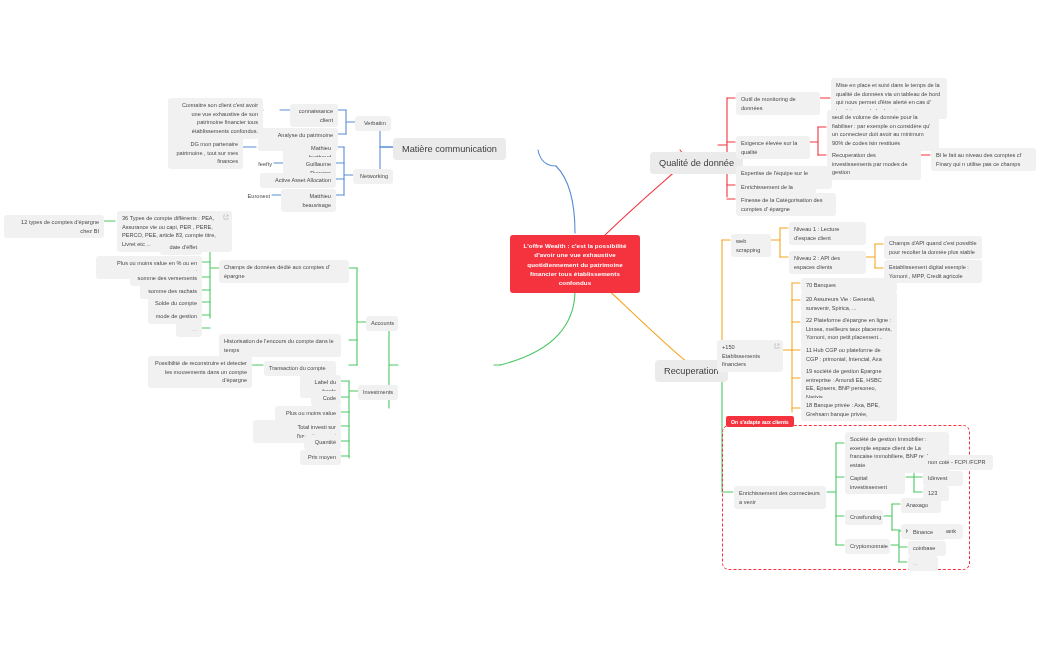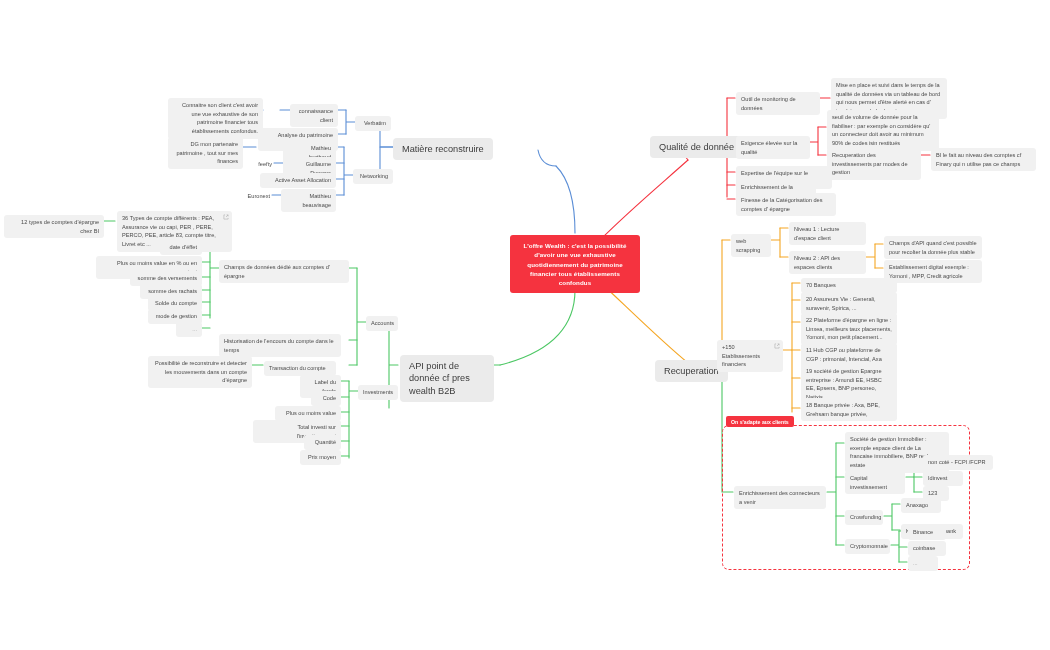--- a/index.html
+++ b/index.html
@@ -165,38 +165,38 @@
       <path d="M349,397 L341,397" stroke="#4cc764"></path>
       <path d="M349,412 L341,412" stroke="#4cc764"></path>
       <path d="M349,426 L341,426" stroke="#4cc764"></path>
       <path d="M349,441 L341,441" stroke="#4cc764"></path>
       <path d="M349,456 L341,456" stroke="#4cc764"></path>
     </g>
   </svg>
 
   <div class="node root" style="left:510px;top:235px;width:130px;">L'offre Wealth : c'est la possibilité d'avoir une vue exhaustive quotidiennement du patrimoine financier tous établissements confondus</div>
 
-  <div class="node topic" style="left:393px;top:138px;">Matière reconstruire</div>
+  <div class="node topic" style="left:393px;top:138px;">Matière communication</div>
 
   <div class="node chip r" style="left:355px;top:116px;width:36px;">Verbatim</div>
   <div class="node chip r" style="left:353px;top:169px;width:40px;">Networking</div>
 
   <div class="node chip r" style="left:290px;top:104px;width:48px;">connaissance client</div>
   <div class="node chip r" style="left:168px;top:98px;width:95px;">Connaitre son client c'est avoir une vue exhaustive de son patrimoine financier tous établissements confondus.</div>
   <div class="node chip r" style="left:258px;top:128px;width:80px;">Analyse du patrimoine financier</div>
 
   <div class="node chip r" style="left:283px;top:141px;width:53px;">Mathieu berthaud</div>
   <div class="node chip r" style="left:168px;top:137px;width:75px;">DG mon partenaire patrimoine , tout sur mes finances</div>
   <div class="node chip r" style="left:283px;top:157px;width:53px;">Guillaume Dumans</div>
   <div class="node chip nb r" style="left:240px;top:157px;width:34px;">feefty</div>
   <div class="node chip r" style="left:260px;top:173px;width:76px;">Active Asset Allocation</div>
   <div class="node chip r" style="left:281px;top:189px;width:55px;">Matthieu beauvisage</div>
   <div class="node chip nb r" style="left:238px;top:189px;width:34px;">Euronext</div>
 
-  <div class="node topic" style="left:650px;top:136px;">Qualité de donnée</div>
+  <div class="node topic" style="left:650px;top:152px;">Qualité de donnée</div>
 
   <div class="node chip" style="left:736px;top:92px;width:84px;">Outil de monitoring de données</div>
   <div class="node chip" style="left:831px;top:78px;width:116px;">Mise en place et suivi dans le temps de la qualité de données via un tableau de bord qui nous permet d'être alerté en cas d' incohérence de la donnée</div>
 
   <div class="node chip" style="left:736px;top:136px;width:74px;">Exigence élevée sur la qualité</div>
   <div class="node chip" style="left:827px;top:110px;width:112px;">seuil de volume de donnée pour la fiabiliser :  par exemple on considère qu' un connecteur doit avoir au minimum 90% de codes isin restitués</div>
   <div class="node chip" style="left:827px;top:148px;width:94px;">Recuperation des investissements par modes de gestion</div>
   <div class="node chip" style="left:931px;top:148px;width:105px;">BI le fait au niveau des comptes cf Finary qui n utilise pas ce champs</div>
 
   <div class="node chip" style="left:736px;top:166px;width:96px;">Expertise de l'équipe sur le patrimoine</div>
@@ -244,21 +244,20 @@
 
   <div class="node chip" style="left:845px;top:510px;width:38px;">Crowfunding</div>
   <div class="node chip" style="left:901px;top:498px;width:40px;">Anaxago</div>
   <div class="node chip" style="left:901px;top:524px;width:62px;">Kiss Kiss bank bank</div>
 
   <div class="node chip" style="left:845px;top:539px;width:45px;">Cryptomonnaie</div>
   <div class="node chip" style="left:908px;top:525px;width:38px;">Binance</div>
   <div class="node chip" style="left:908px;top:541px;width:38px;">coinbase</div>
   <div class="node chip dots" style="left:908px;top:556px;width:30px;">...</div>
 
-  <div class="node topic two" style="left:400px;top:355px;width:94px;">API point de donnée cf pres wealth B2B</div>
 
   <div class="node chip r" style="left:366px;top:316px;width:32px;">Accounts</div>
   <div class="node chip r" style="left:358px;top:385px;width:40px;">Investments</div>
 
   <div class="node chip" style="left:219px;top:260px;width:130px;">Champs de données dédié aux comptes d' épargne</div>
 
   <div class="node chip" style="left:117px;top:211px;width:115px;position:absolute;">
     <span>36 Types de compte différents : PEA, Assurance vie  ou capi, PER , PERE, PERCO, PEE, article 83, compte titre, Livret etc ...</span>
     <span class="ext-icon">
       <svg viewBox="0 0 10 10" width="6" height="6">

